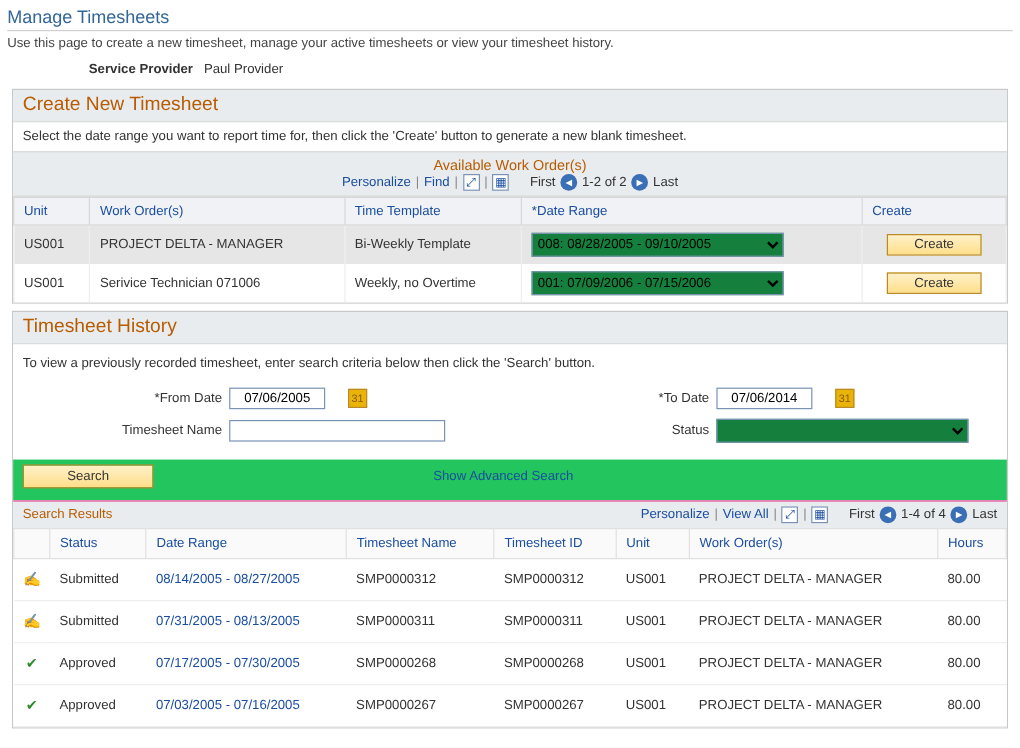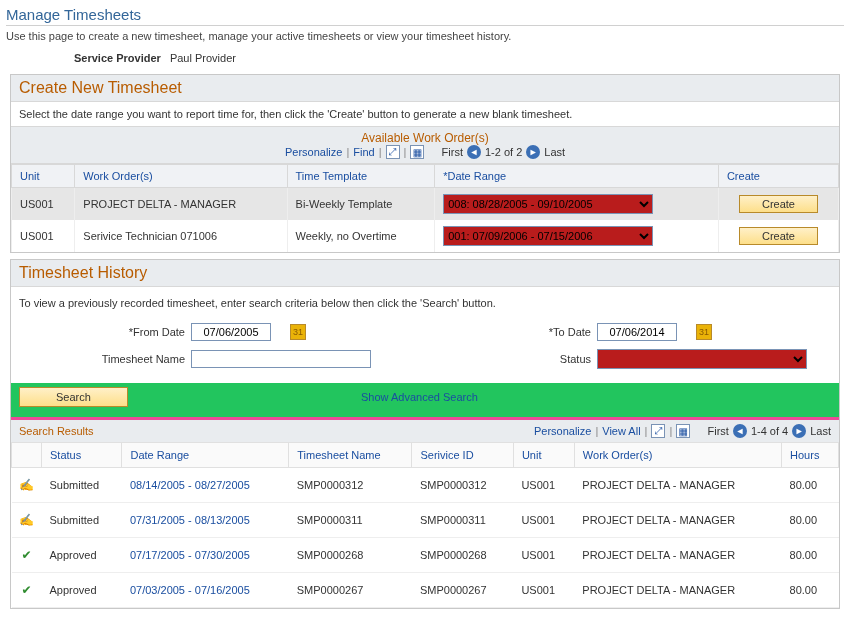--- a/index.html
+++ b/index.html
@@ -74,21 +74,21 @@
   table.data td {
     padding: 6px 8px;
     border-left: 1px solid #eee;
     border-right: 1px solid #eee;
     background: #fff;
     vertical-align: middle;
   }
   table.data tr.alt td { background: #e6e6e6; }
   select.dd {
     font-size: 11px; width: 210px; height: 20px;
-    background: #b91c1c; border: 1px solid #7a93b5;
+    background: #15803d; border: 1px solid #7a93b5;
   }
   .btn-create {
     background: linear-gradient(#fff0c8, #fddf8a);
     border: 1px solid #b88a2a;
     color: #333; padding: 2px 22px; font-size: 11px;
     cursor: pointer;
   }
   .btn-search {
     background: linear-gradient(#fff0c8, #fddf8a);
     border: 1px solid #b88a2a;
@@ -128,21 +128,21 @@
   }
   .check { color:#2e8b2e; }
   .subm { color:#5b5b5b; }
   .col-icon { width:24px; }
   .col-create { text-align:center; }
 
   .nav-right { gap:4px; }
   .results-hdr {
     display:flex; align-items:center; justify-content:space-between;
     padding: 4px 8px;
-    border-top:3px solid #ec4899;
+    border-top:1px solid #ec4899;
     background:#e9ecef;
   }
 </style>
 </head>
 <body>
 
 <div class="page-title">Manage Timesheets</div>
 <div class="hr"></div>
 <div class="intro">Use this page to create a new timesheet, manage your active timesheets or view your timesheet history.</div>
 
@@ -273,21 +273,21 @@
   </div>
 
   <div class="results-body">
     <table class="results">
       <thead>
         <tr>
           <th class="col-icon"></th>
           <th>Status</th>
           <th>Date Range</th>
           <th>Timesheet Name</th>
-          <th>Serivice ID</th>
+          <th>Timesheet ID</th>
           <th>Unit</th>
           <th>Work Order(s)</th>
           <th>Hours</th>
         </tr>
       </thead>
       <tbody id="results-body">
       <tr>
             <td class="col-icon"><span class="status-icon subm">✍</span></td>
             <td>Submitted</td>
             <td><a class="link">08/14/2005 - 08/27/2005</a></td>

